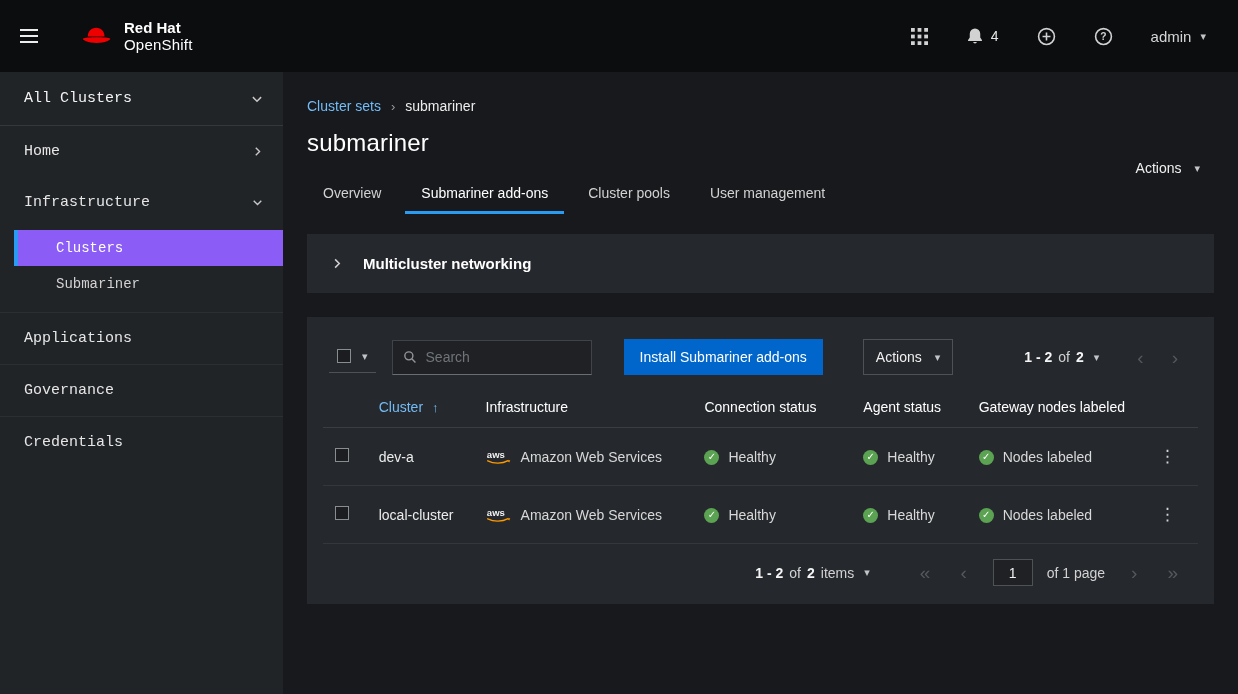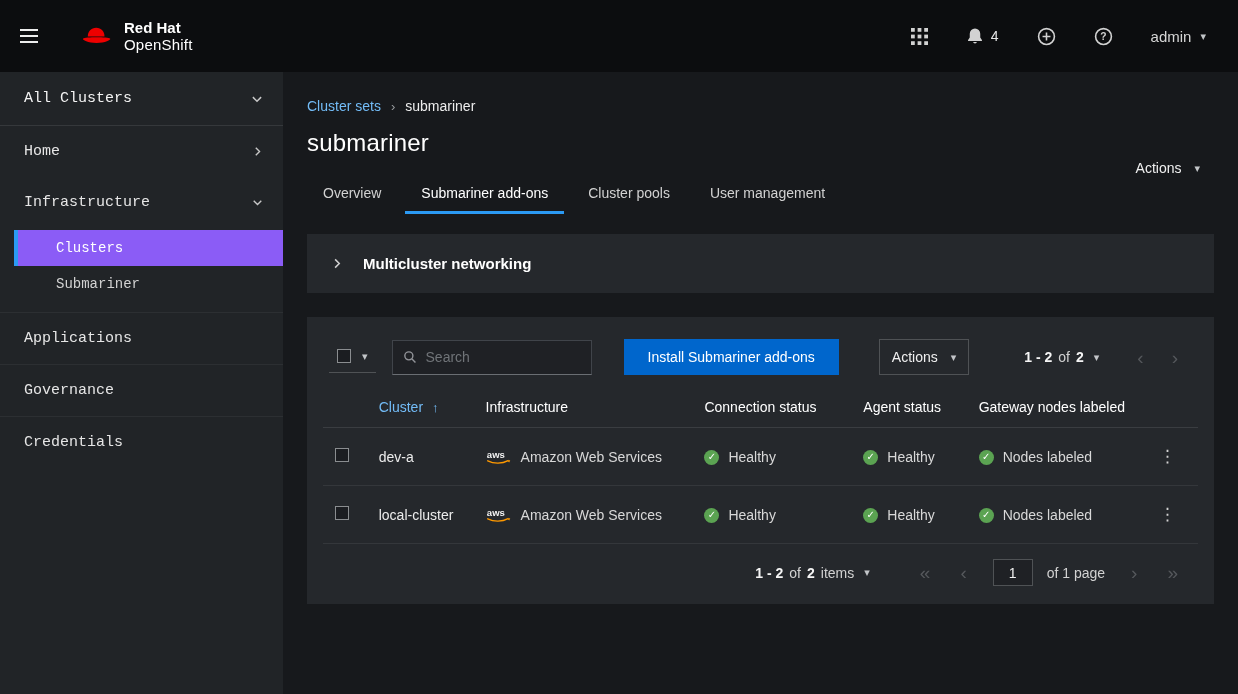--- a/index.html
+++ b/index.html
@@ -105,21 +105,21 @@
   .search-box {
     display:flex; align-items:center; gap:9px; width:200px; height:35px; padding:16px 10px;
     background:#1f2125; border:1px solid #40444a; border-bottom-color:#6a6e73;
   }
   .search-box input {
     flex:1; background:transparent; border:none; outline:none;
     color:#f0f0f0; font-size:14px; width:100%;
   }
   .search-box input::placeholder { color:#707478; }
   .btn-primary {
-    height:36px; padding:0 24px; margin-left:16px;
+    height:36px; padding:0 16px; margin-left:16px;
     background:#0066cc; color:#fff; border:none; font-size:14px; cursor:pointer;
   }
   .dropdown-toggle {
     height:36px; padding:0 12px; margin-left:24px;
     display:flex; align-items:center; gap:13px;
     background:transparent; border:1px solid #4f5255; color:#f0f0f0;
     font-size:14px; cursor:pointer;
   }
   .toolbar-spacer { flex:1; }
   .pagination-top { display:flex; align-items:center; font-size:14px; color:#d2d2d2; }

